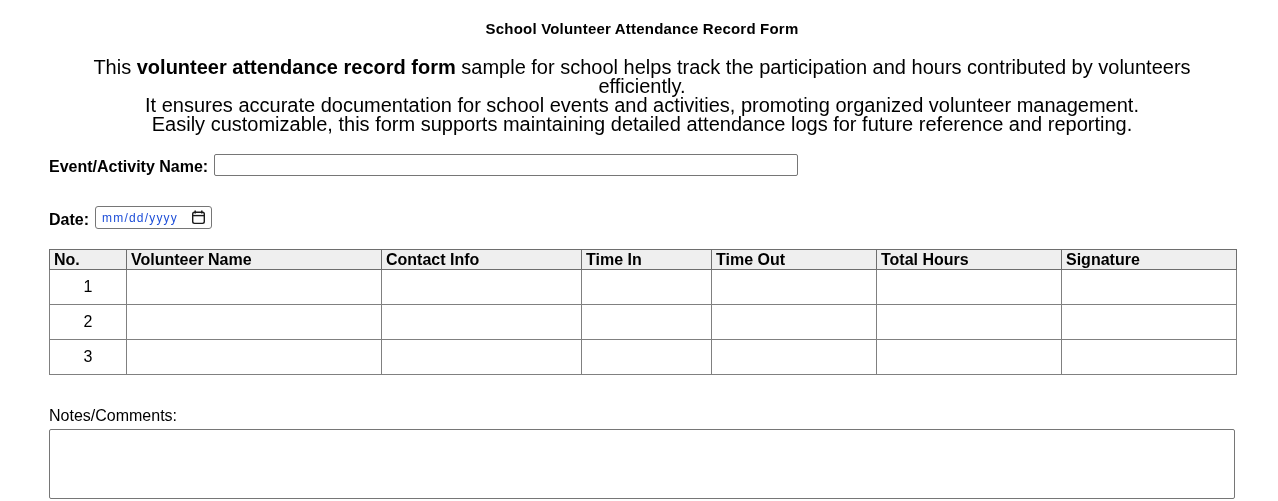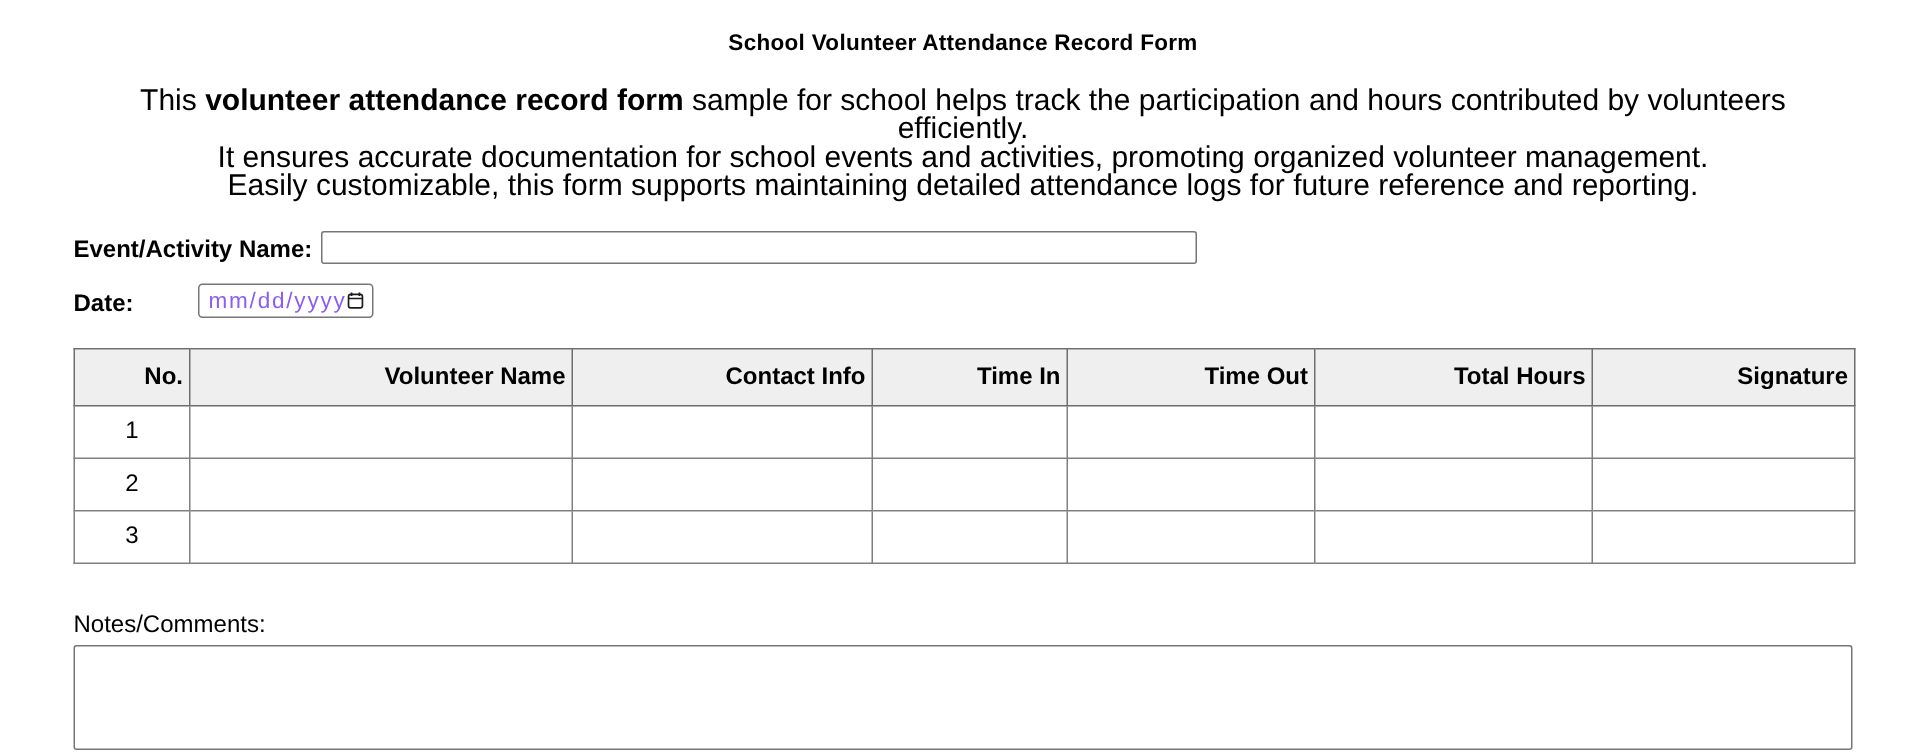--- a/index.html
+++ b/index.html
@@ -26,21 +26,21 @@
     text-align: center;
     font-size: 20px;
     line-height: 19px;
   }
 
   .field-row {
     display: flex;
     align-items: flex-end;
   }
   .field-row.event-row { margin-top: 19px; }
-  .field-row.date-row { margin-top: 13px; gap: 37px; }
+  .field-row.date-row { margin-top: 30px; }
   .field-row.supervisor-row { margin-top: 13px; }
   .field-label {
     font-size: 16px;
     font-weight: bold;
     margin-right: 6px;
     white-space: nowrap;
   }
   .text-input {
     border: 1px solid #767676;
     border-radius: 2px;
@@ -58,41 +58,41 @@
     height: 23px;
     border: 1px solid #767676;
     border-radius: 3px;
     background: #ffffff;
     display: flex;
     align-items: center;
     padding: 0 5px 0 6px;
     cursor: default;
   }
   .date-placeholder {
-    font-size: 15px;
+    font-size: 12px;
     letter-spacing: 1.2px;
-    color: #8b5cf6;
+    color: #1d4ed8;
     white-space: nowrap;
   }
   .cal-icon { margin-left: auto; display: block; }
 
   table.attendance {
     margin-top: 20px;
     border-collapse: collapse;
     width: 1187px;
     table-layout: fixed;
     border: 1px solid #565656;
   }
   table.attendance th {
     background: #efefef;
     border: 1px solid #6e6e6e;
     font-size: 16px;
     font-weight: bold;
-    height: 38px;
-    text-align: right;
+    height: 20px;
+    text-align: left;
     vertical-align: middle;
     padding: 0 4px;
   }
   table.attendance td {
     border: 1px solid #808080;
     height: 35px;
     font-size: 16px;
     text-align: center;
     vertical-align: middle;
     padding: 0 4px;

